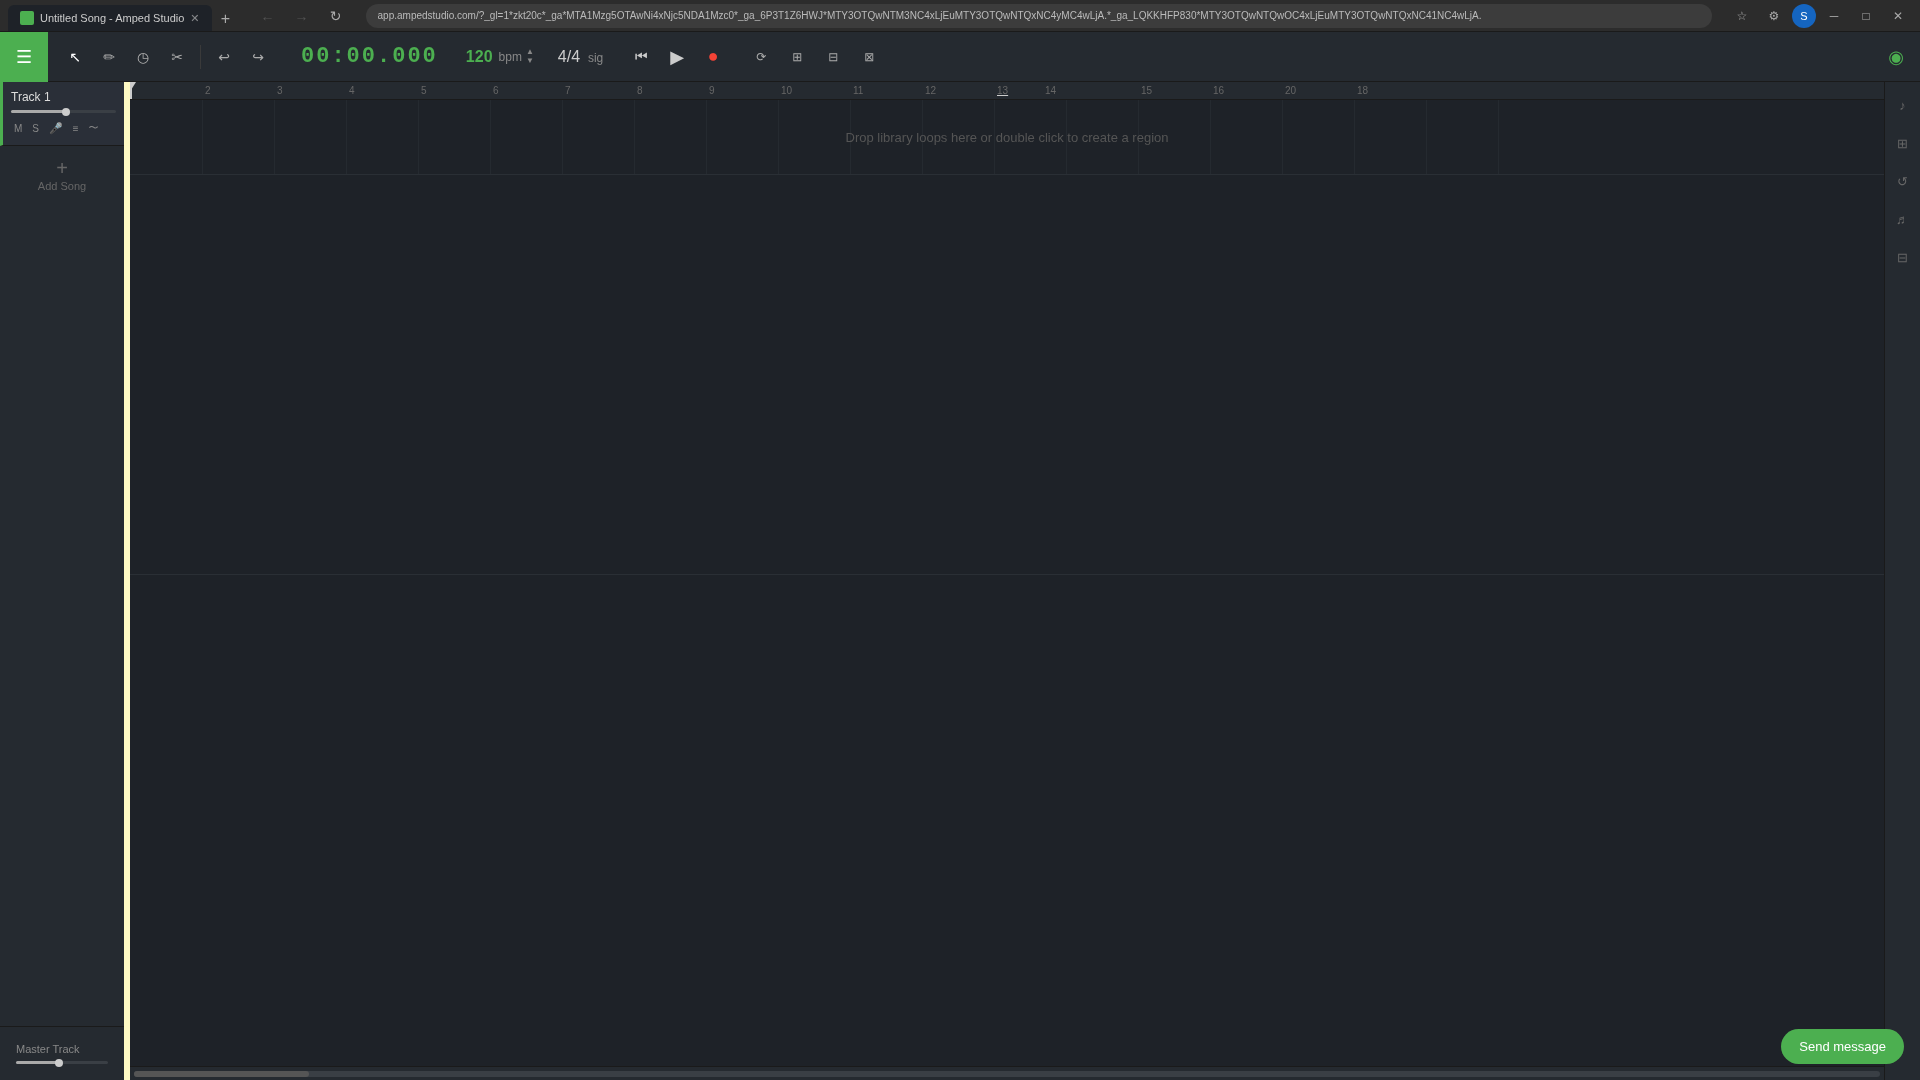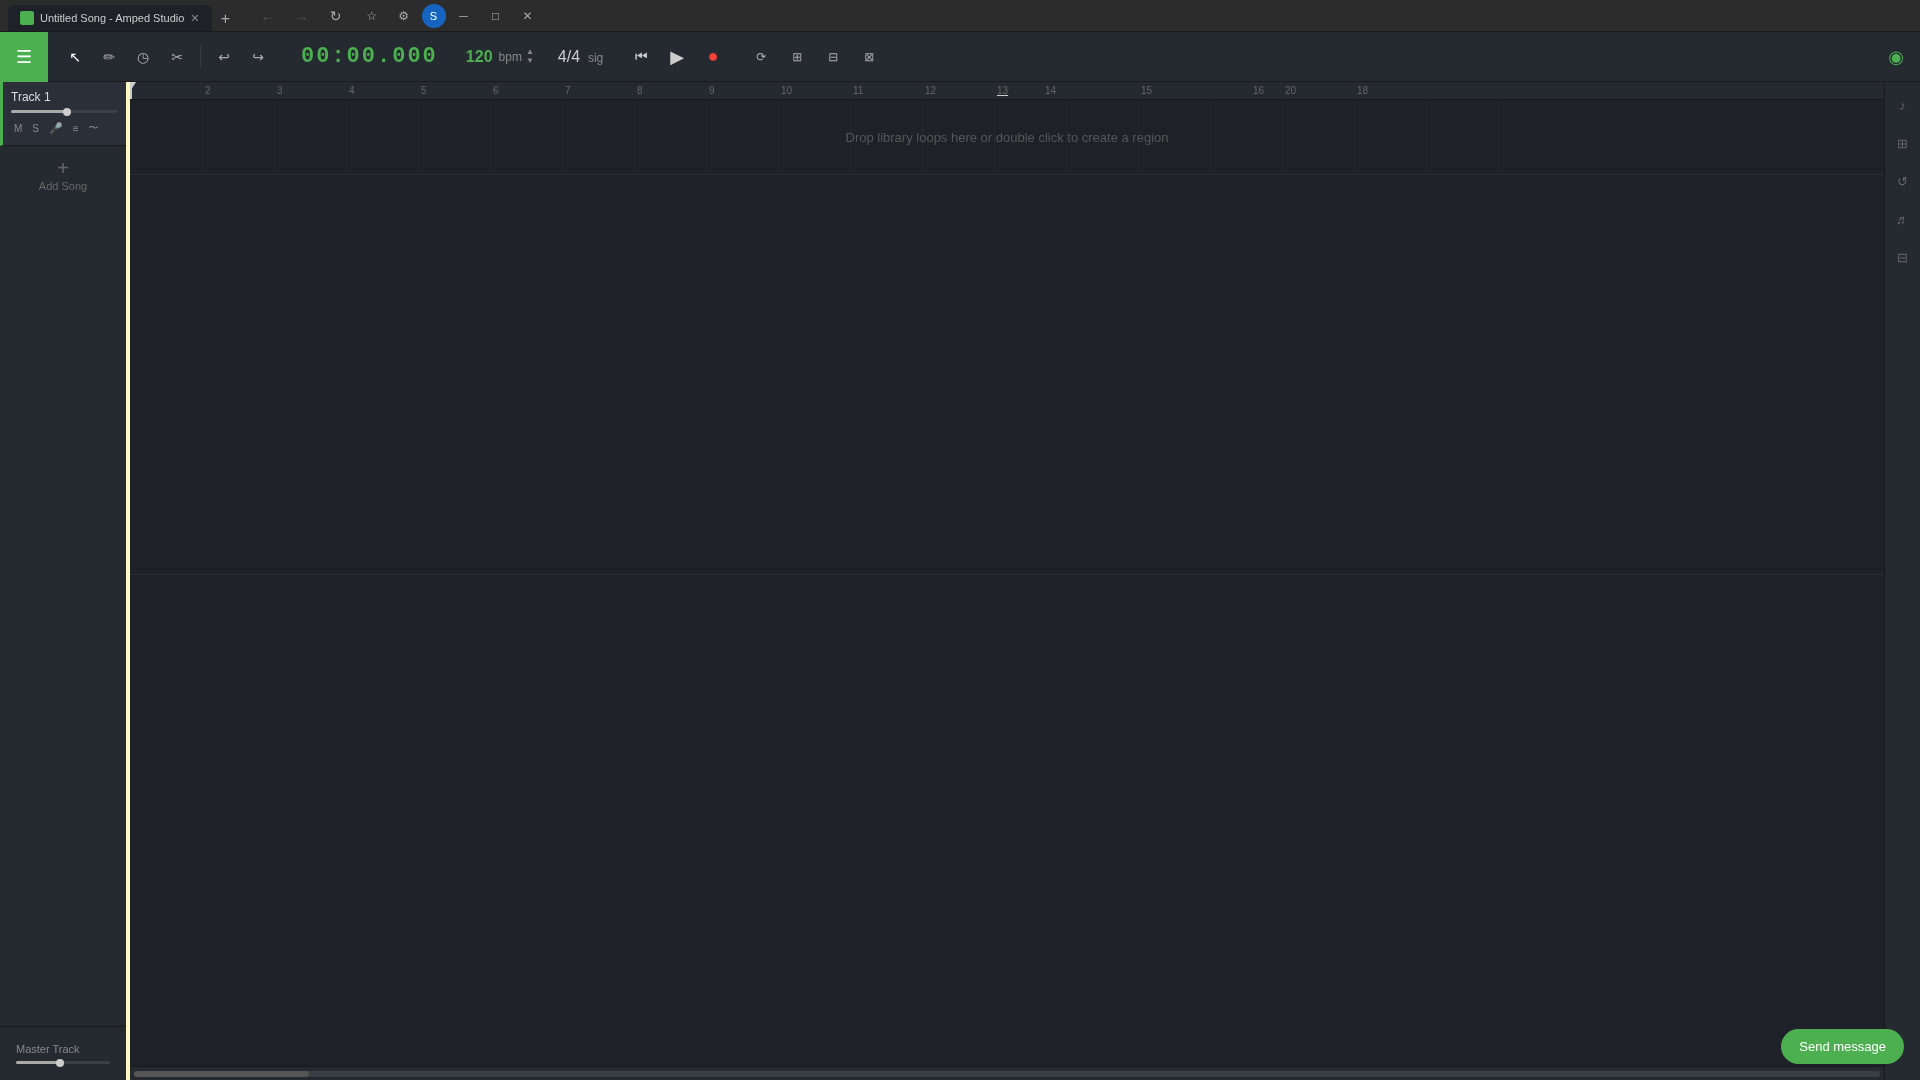--- a/index.html
+++ b/index.html
@@ -42,21 +42,21 @@
     .transport-extra { display: flex; align-items: center; gap: 8px; padding: 0 8px; }
     .transport-extra-btn { width: 28px; height: 28px; display: flex; align-items: center; justify-content: center; border-radius: 4px; cursor: pointer; color: #aaa; }
     .spacer { flex: 1; }
     .right-icons { display: flex; align-items: center; gap: 4px; padding-right: 8px; }
     .right-icon-btn { width: 32px; height: 50px; display: flex; align-items: center; justify-content: center; cursor: pointer; color: #aaa; }
 
     
     .main-layout { display: flex; height: calc(1080px - 32px - 50px); }
 
     
-    .tracks-panel { width: 130px; background: #252a30; border-right: 4px solid #fef9c3; display: flex; flex-direction: column; flex-shrink: 0; }
+    .tracks-panel { width: 130px; background: #252a30; border-right: 6px solid #fef9c3; display: flex; flex-direction: column; flex-shrink: 0; }
     .track-header { padding: 8px; border-bottom: 1px solid #1a1a1a; }
     .track-name { font-size: 12px; color: #ddd; margin-bottom: 6px; }
     .track-volume-row { display: flex; align-items: center; gap: 4px; margin-bottom: 6px; }
     .track-volume-bar { flex: 1; height: 3px; background: #3a3f45; border-radius: 2px; position: relative; }
     .track-volume-fill { width: 55%; height: 100%; background: #aaa; border-radius: 2px; }
     .track-volume-thumb { width: 8px; height: 8px; background: #ccc; border-radius: 50%; position: absolute; right: 44%; top: -2.5px; }
     .track-controls { display: flex; align-items: center; gap: 4px; }
     .track-ctrl-btn { font-size: 10px; color: #888; cursor: pointer; padding: 2px 3px; border-radius: 2px; }
     .track-ctrl-btn.m { color: #888; }
     .track-ctrl-btn.s { color: #888; }
@@ -108,20 +108,23 @@
       <span>Untitled Song - Amped Studio</span>
       <span class="tab-close">✕</span>
     </div>
     <div class="tab-new">+</div>
   </div>
   <div class="browser-nav">
     <div class="nav-btn disabled">←</div>
     <div class="nav-btn disabled">→</div>
     <div class="nav-btn">↻</div>
   </div>
+  <div class="address-bar">
+    <span style="font-size:10px;overflow:hidden;white-space:nowrap;text-overflow:ellipsis;">app.ampedstudio.com/?_gl=1*zkt20c*_ga*MTA1Mzg5OTAwNi4xNjc5NDA1Mzc0*_ga_6P3T1Z6HWJ*MTY3OTQwNTM3NC4xLjEuMTY3OTQwNTQxNC4yMC4wLjA.*_ga_LQKKHFP830*MTY3OTQwNTQwOC4xLjEuMTY3OTQwNTQxNC41NC4wLjA.</span>
+  </div>
   <div class="browser-actions">
     <div class="browser-action-btn">☆</div>
     <div class="browser-action-btn">⚙</div>
     <div class="profile-circle">S</div>
     <div class="browser-action-btn">─</div>
     <div class="browser-action-btn">□</div>
     <div class="browser-action-btn">✕</div>
   </div>
 </div>
 
@@ -258,21 +261,21 @@
             </div>
           <div class="ruler-marker" style="left:864px;text-decoration:underline;">
               <span class="ruler-number">13</span>
             </div>
           <div class="ruler-marker" style="left:912px;">
               <span class="ruler-number">14</span>
             </div>
           <div class="ruler-marker" style="left:1008px;">
               <span class="ruler-number">15</span>
             </div>
-          <div class="ruler-marker" style="left:1120px;">
+          <div class="ruler-marker" style="left:1080px;">
               <span class="ruler-number">16</span>
             </div>
           <div class="ruler-marker" style="left:1152px;">
               <span class="ruler-number">20</span>
             </div>
           <div class="ruler-marker" style="left:1224px;">
               <span class="ruler-number">18</span>
             </div>
         </div>
 

